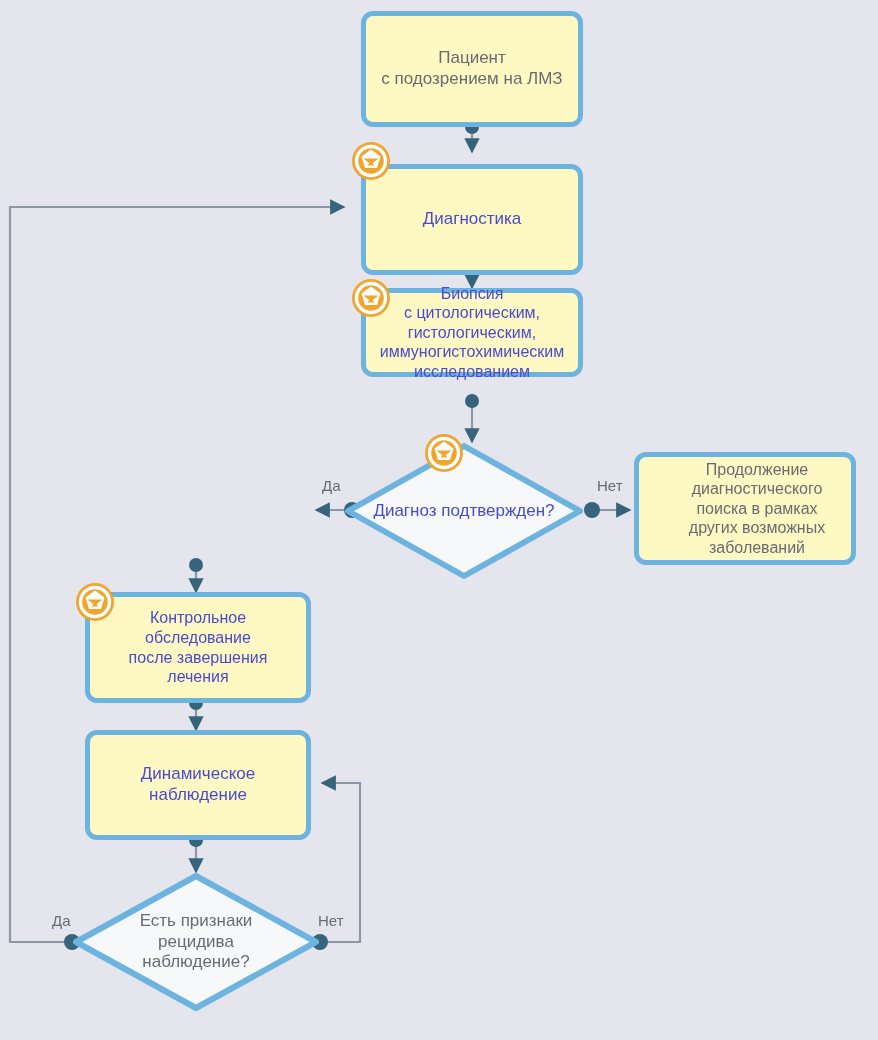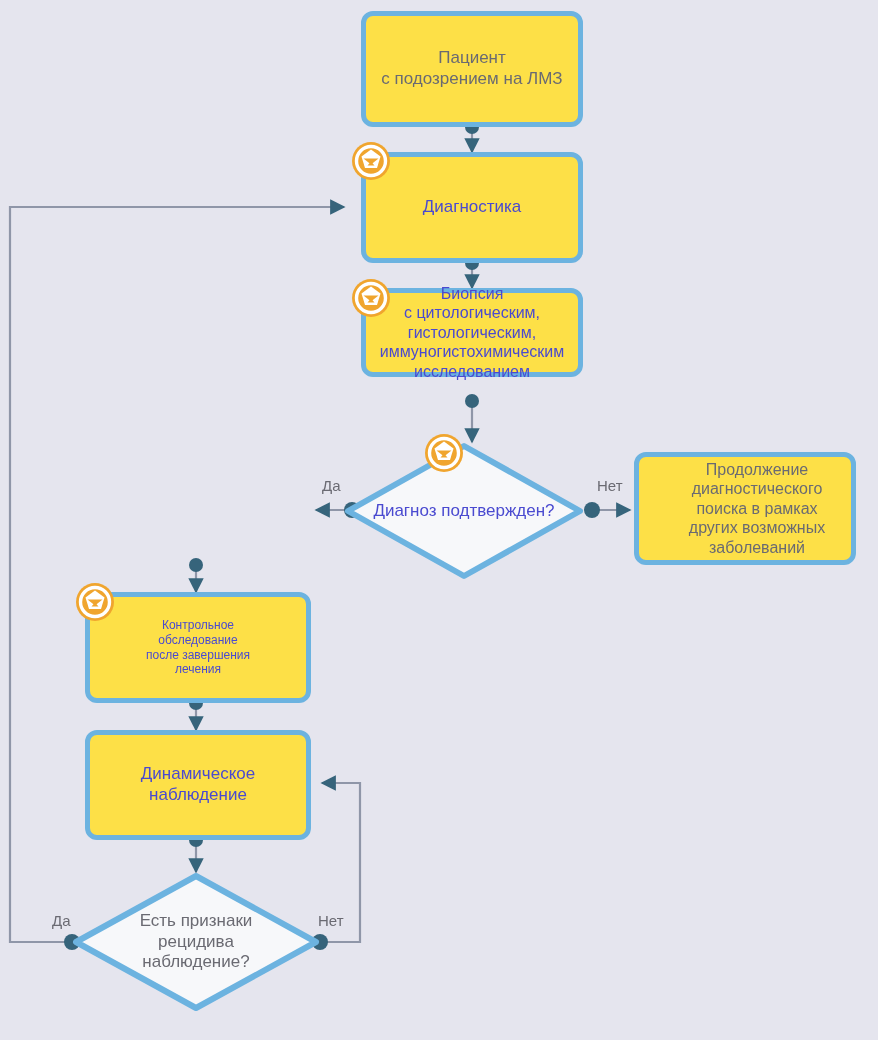--- a/index.html
+++ b/index.html
@@ -23,21 +23,21 @@
   }
   .node {
     position: absolute;
     box-sizing: border-box;
     display: flex;
     align-items: center;
     justify-content: center;
     text-align: center;
   }
   .box {
-    background: #fde047;
+    background: #fef9c3;
     border: 5px solid #6cb3e0;
     border-radius: 12px;
     line-height: 1.22;
     font-size: 17px;
     padding: 4px 8px;
     white-space: pre-line;
   }
   .txt-link  { color: #4a4ad0; }
   .txt-plain { color: #6a6a72; }
 
@@ -122,21 +122,21 @@
       <circle cx="72" cy="942" r="8"></circle>
       <circle cx="320" cy="942" r="8"></circle>
     </g>
   </svg>
 
   <div class="node box txt-plain" style="left:361px; top:11px; width:222px; height:116px;">
     <span>Пациент
 с подозрением на ЛМЗ</span>
   </div>
 
-  <div class="node box txt-link" style="left:361px; top:152px; width:222px; height:111px;">
+  <div class="node box txt-link" style="left:361px; top:164px; width:222px; height:111px;">
     <span>Диагностика</span>
   </div>
   <div class="badge" style="left:350px; top:140px;">
     <svg viewBox="0 0 42 42" width="42" height="42">
       <circle cx="21" cy="21" r="19" fill="#f0a52e"></circle>
       <circle cx="21" cy="21" r="14.5" fill="none" stroke="#ffffff" stroke-width="3.4"></circle>
       <path d="M 21 9.5 L 30.5 16.5 L 27 28 L 15 28 L 11.5 16.5 Z" fill="#ffffff"></path>
       <path d="M 13.5 18.5 L 28.5 18.5 L 21 24.5 Z" fill="#f0a52e"></path>
       <path d="M 17.5 25.5 L 24.5 25.5 L 21 21.5 Z" fill="#f0a52e"></path>
     </svg>
@@ -177,21 +177,21 @@
 
 
   <div class="node box txt-plain" style="left:634px; top:452px; width:222px; height:113px; font-size:16px;padding-left:32px;">
     <span>Продолжение
 диагностического
 поиска в рамках
 других возможных
 заболеваний</span>
   </div>
 
-  <div class="node box txt-link" style="left:85px; top:592px; width:226px; height:111px; font-size:12px;">
+  <div class="node box txt-link" style="left:85px; top:592px; width:226px; height:111px; font-size:16px;">
     <span>Контрольное
 обследование
 после завершения
 лечения</span>
   </div>
   <div class="badge" style="left:74px; top:581px;">
     <svg viewBox="0 0 42 42" width="42" height="42">
       <circle cx="21" cy="21" r="19" fill="#f0a52e"></circle>
       <circle cx="21" cy="21" r="14.5" fill="none" stroke="#ffffff" stroke-width="3.4"></circle>
       <path d="M 21 9.5 L 30.5 16.5 L 27 28 L 15 28 L 11.5 16.5 Z" fill="#ffffff"></path>

